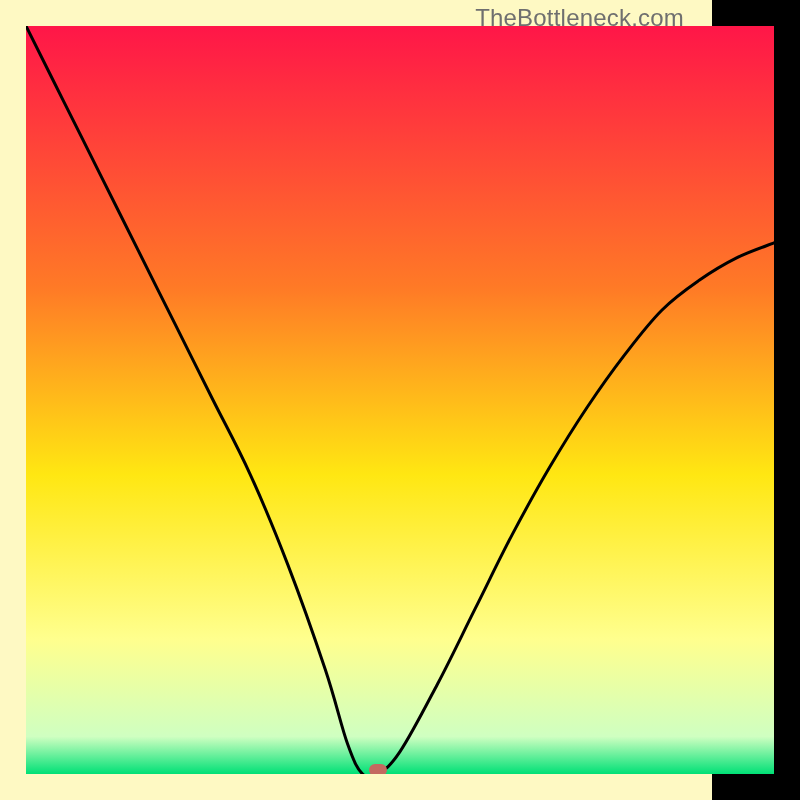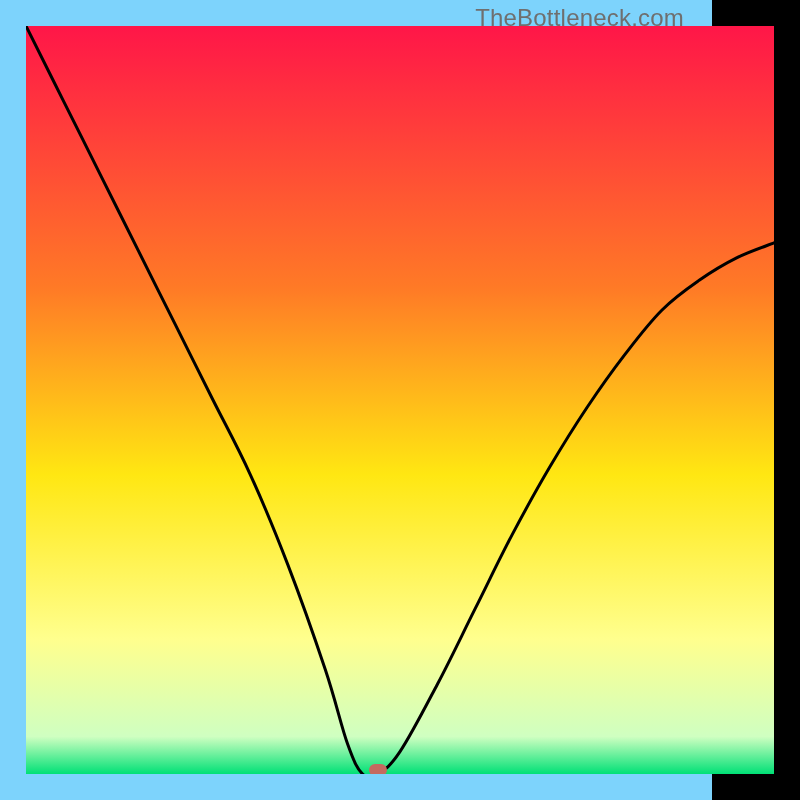--- a/index.html
+++ b/index.html
@@ -10,21 +10,21 @@
     overflow: hidden;
     background: #000;
     font-family: Arial, Helvetica, sans-serif;
   }
   .frame {
     position: absolute;
     left: 0;
     top: 0;
     width: 712px;
     height: 800px;
-    background: #7dd3fc;
+    background: #fef9c3;
   }
   .plot {
     position: absolute;
     left: 26px;
     top: 26px;
     width: 748px;
     height: 748px;
     overflow: hidden;
   }
   .plot svg {

